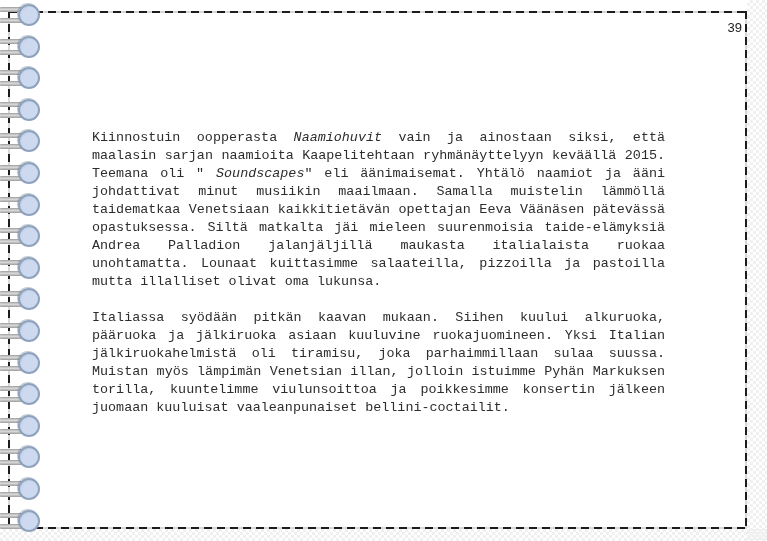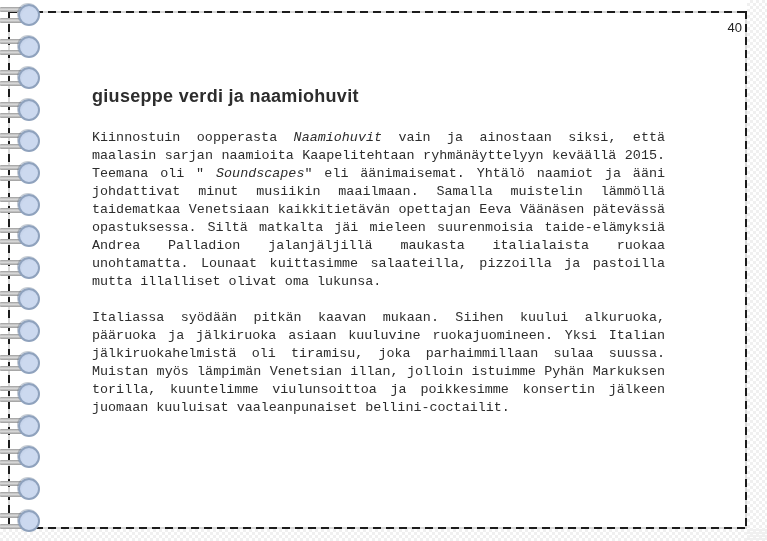--- a/index.html
+++ b/index.html
@@ -161,22 +161,21 @@
         <div class="bar bar-bot"></div>
         <div class="knob"></div>
       </div>
       <div class="ring" style="top: 508.6px;">
         <div class="bar bar-top"></div>
         <div class="bar bar-bot"></div>
         <div class="knob"></div>
       </div>
     </div>
 
-  <div id="page-number">40</div>
+  <div id="page-number">39</div>
 
-  <div id="page-title">giuseppe verdi ja naamiohuvit</div>
 
   <div id="body-text">
     <p><span>Kiinnostuin oopperasta </span><span style="font-style: italic;">Naamiohuvit</span><span> vain ja ainostaan siksi, että maalasin sarjan naamioita Kaapelitehtaan ryhmänäyttelyyn keväällä 2015. Teemana oli " </span><span style="font-style: italic;">Soundscapes</span><span>" eli äänimaisemat. Yhtälö naamiot ja ääni johdattivat minut musiikin maailmaan. Samalla muistelin lämmöllä taidematkaa Venetsiaan kaikkitietävän opettajan Eeva Väänäsen pätevässä opastuksessa. Siltä matkalta jäi mieleen suurenmoisia taide-elämyksiä Andrea Palladion jalanjäljillä maukasta italialaista ruokaa unohtamatta. Lounaat kuittasimme salaateilla, pizzoilla ja pastoilla mutta illalliset olivat oma lukunsa.</span></p>
     <p><span>Italiassa syödään pitkän kaavan mukaan. Siihen kuului alkuruoka, pääruoka ja jälkiruoka asiaan kuuluvine ruokajuomineen. Yksi Italian jälkiruokahelmistä oli tiramisu, joka parhaimmillaan sulaa suussa. Muistan myös lämpimän Venetsian illan, jolloin istuimme Pyhän Markuksen torilla, kuuntelimme viulunsoittoa ja poikkesimme konsertin jälkeen juomaan kuuluisat vaaleanpunaiset bellini-coctailit.</span></p>
   </div>
 
 </div>
 
 </body></html>

